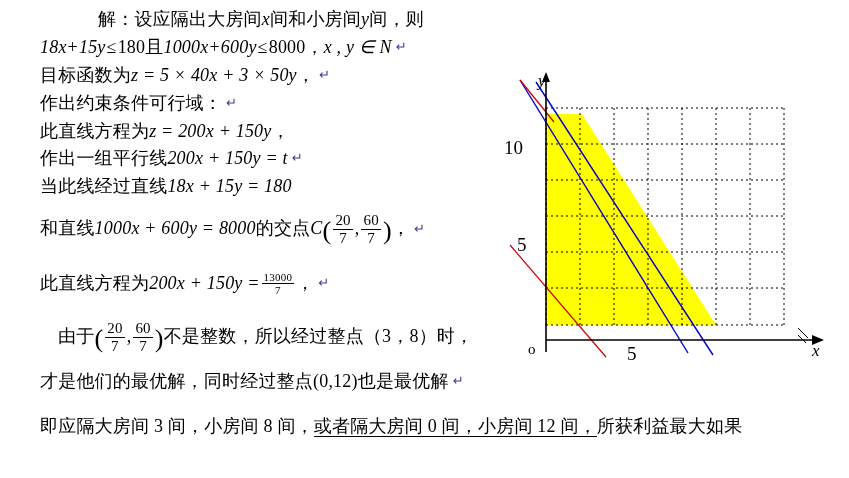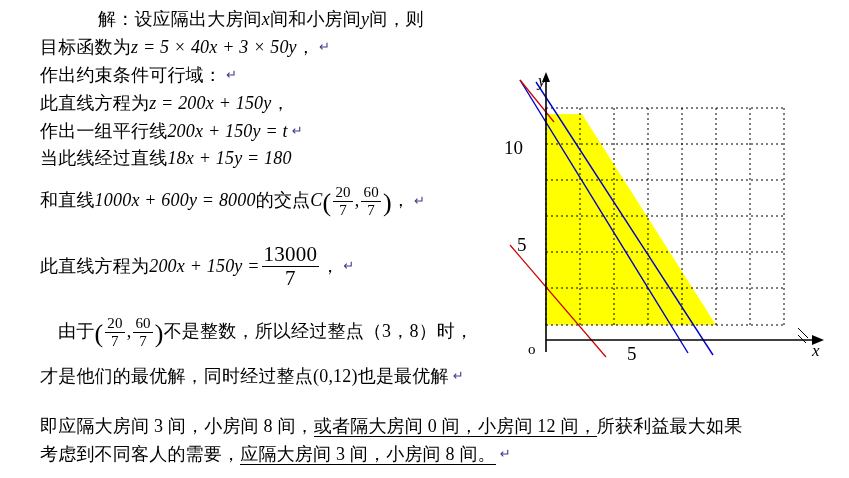--- a/index.html
+++ b/index.html
@@ -51,21 +51,21 @@
     vertical-align: middle;
     text-align: center;
     font-size: 15px;
     line-height: 1.12;
     margin: 12px 2px;
     position: relative;
     top: -1px;
   }
   .frac .top { display: block; padding: 0 2px; }
   .frac .bot { display: block; border-top: 1.2px solid #000; padding: 0 2px; }
-  .frac.big { font-size: 21px; }
+  .frac.big { font-size: 11px; }
   .paren-big {
     font-size: 26px;
     vertical-align: -5px;
     font-family: "Liberation Serif", serif;
   }
   .bottom-block {
     position: absolute;
     left: 40px;
     top: 412px;
     width: 790px;
@@ -87,20 +87,23 @@
 <body>
 
 <div class="page">
 
   <div class="text-col">
 
     <div class="line indent">
       <span>解：设应隔出大房间</span><span class="mi">x</span><span>间和小房间</span><span class="mi">y</span><span>间，则</span>
     </div>
 
+    <div class="line">
+      <span class="mi">18x</span><span class="op">+</span><span class="mi">15y</span><span class="op">≤</span><span>180</span><span>且</span><span class="mi">1000x</span><span class="op">+</span><span class="mi">600y</span><span class="op">≤</span><span>8000</span><span>，</span><span class="mi">x , y ∈ N</span><span class="pilcrow">↵</span>
+    </div>
 
     <div class="line">
       <span>目标函数为</span><span class="mi">z = 5 × 40x + 3 × 50y</span><span>，</span><span class="pilcrow">↵</span>
     </div>
 
     <div class="line">
       <span>作出约束条件可行域：</span><span class="pilcrow">↵</span>
     </div>
 
     <div class="line">
@@ -129,23 +132,20 @@
 
     <div class="line">
       <span>才是他们的最优解，同时经过整点(0,12)也是最优解</span><span class="pilcrow">↵</span>
     </div>
 
   </div>
 
   <div class="bottom-block">
     <div class="line">
       <span>即应隔大房间 3 间，小房间 8 间，</span><span class="underline-seg">或者隔大房间 0 间，小房间 12 间，</span><span>所获利益最大如果</span>
-    </div>
-    <div class="line">
-      <span>考虑到不同客人的需要，</span><span class="underline-seg">应隔大房间 3 间，小房间 8 间。</span><span class="pilcrow">↵</span>
     </div>
   </div>
 
   <div class="graph">
     <svg width="330" height="290" viewBox="0 0 330 290" xmlns="http://www.w3.org/2000/svg">
 
       <polygon points="48,44 48,255 218,255 84,44" fill="#ffff00" stroke="none"></polygon>
 
       <g stroke="#000000" stroke-width="1" stroke-dasharray="2,3">
         <line x1="48" y1="38" x2="48" y2="255"></line>

